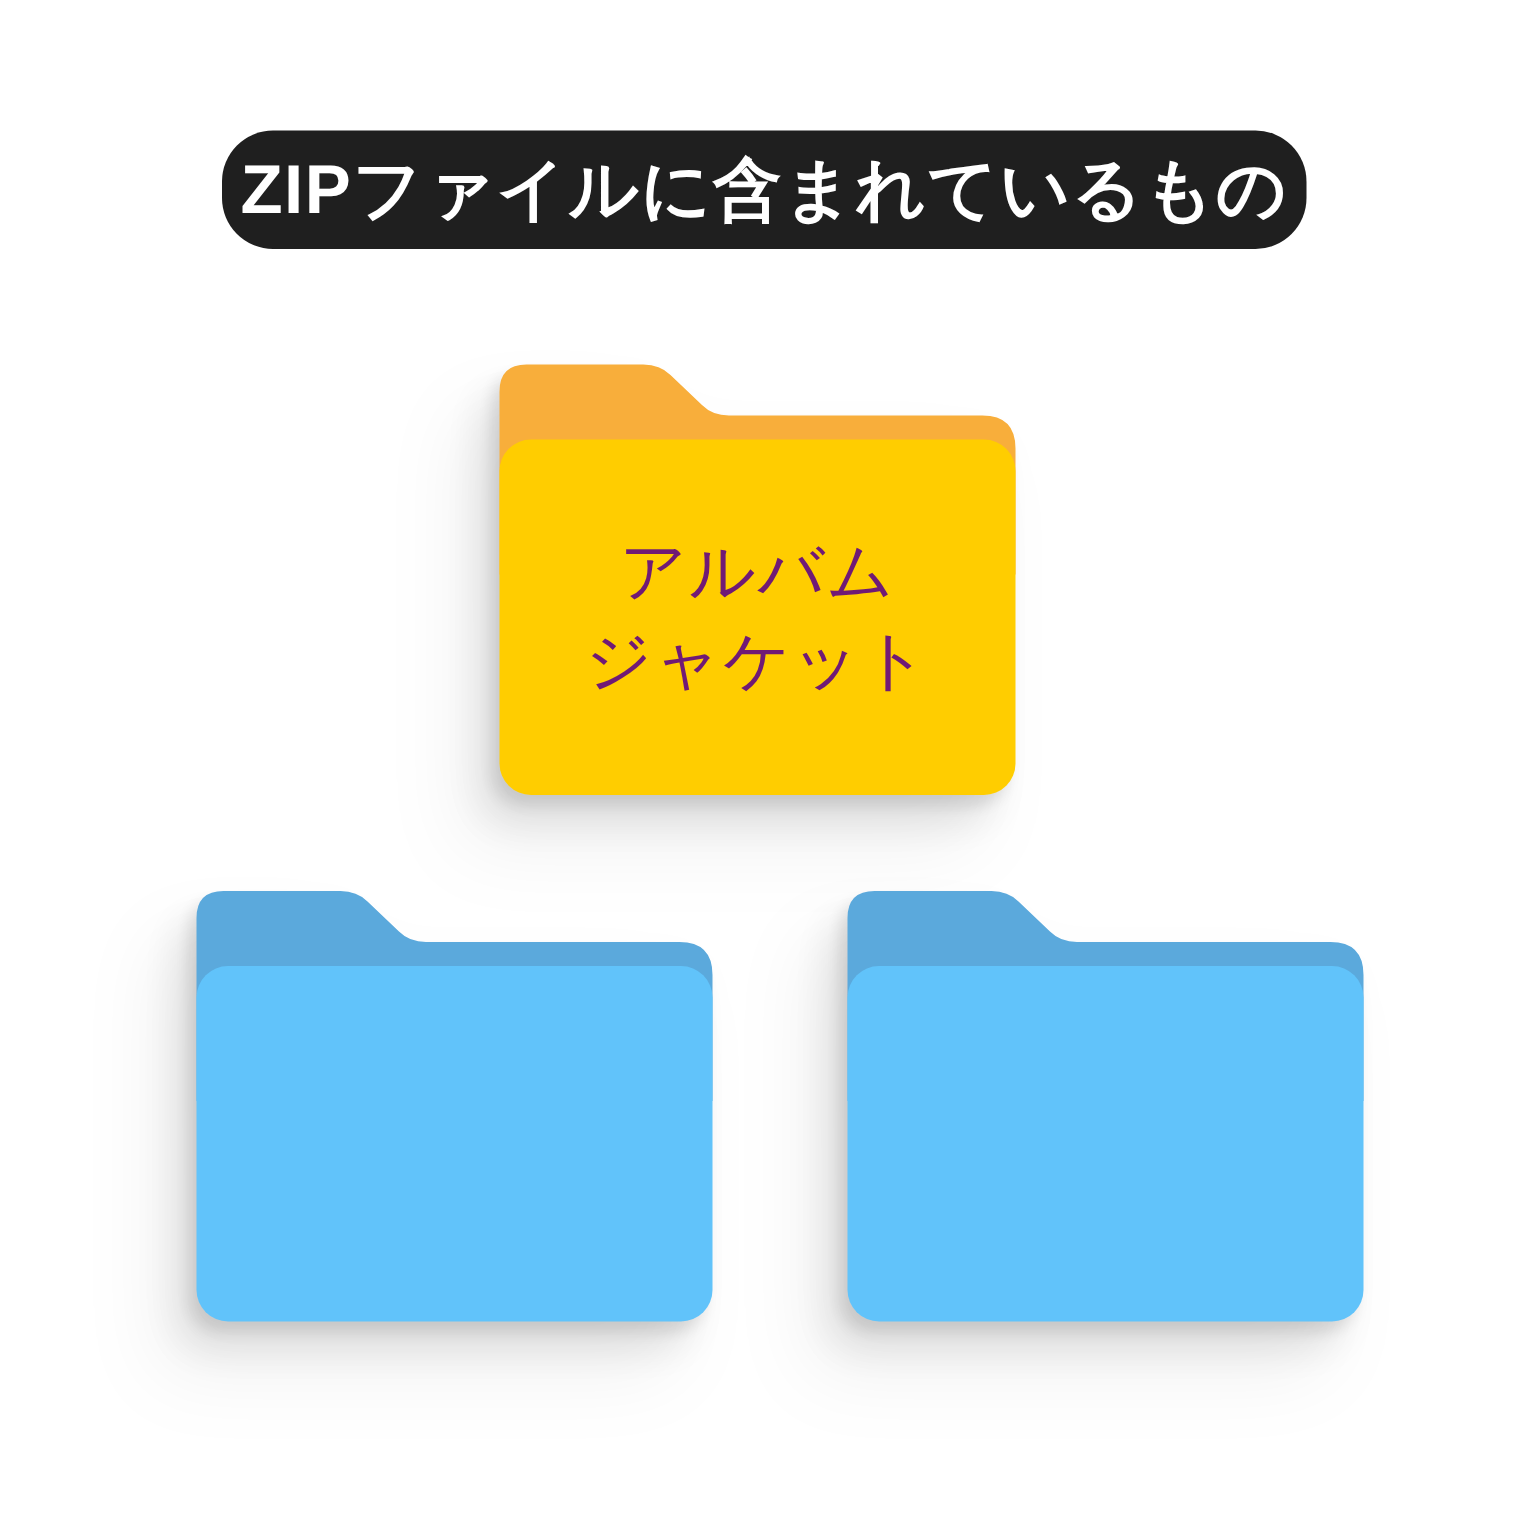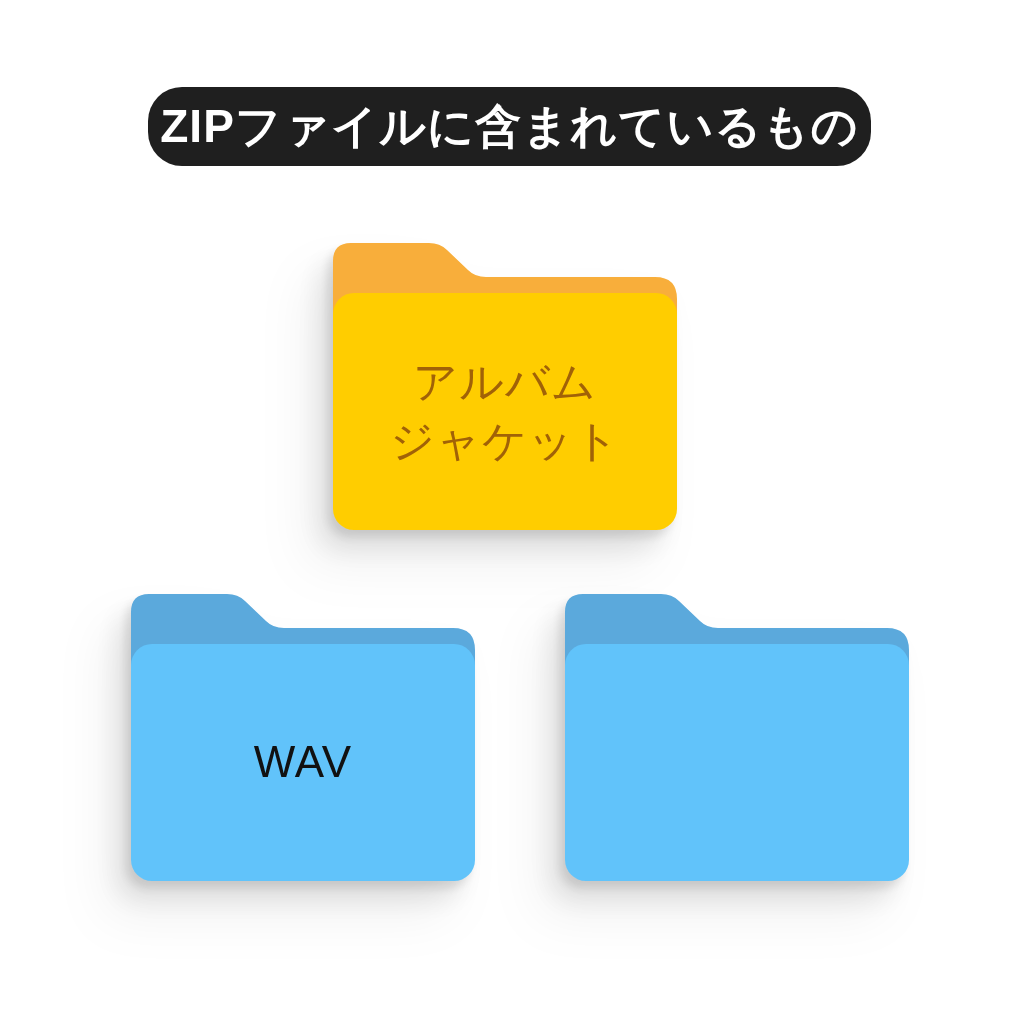--- a/index.html
+++ b/index.html
@@ -75,30 +75,29 @@
 
   <div class="title-banner" style="background-color: rgb(31, 31, 31); color: rgb(255, 255, 255);">
     <span class="title-text">ZIPファイルに含まれているもの</span>
   </div>
 
   <div class="folder" id="folder-album-jacket">
     <svg class="folder-svg" viewBox="0 0 344 290" xmlns="http://www.w3.org/2000/svg">
       <path d="M 0 140 L 0 18 Q 0 0 18 0 L 96 0 Q 107 0 114 7 L 135 27 Q 142 34 153 34 L 322 34 Q 344 34 344 56 L 344 140 Z" fill="#F8AE3B"></path>
       <rect x="0" y="50" width="344" height="237" rx="21" fill="#FFCD00"></rect>
     </svg>
-    <div class="folder-label" style="color: #a16207;">アルバム
+    <div class="folder-label" style="color: #701a75;">アルバム
 ジャケット</div>
   </div>
 
   <div class="folder" id="folder-wav">
     <svg class="folder-svg" viewBox="0 0 344 290" xmlns="http://www.w3.org/2000/svg">
       <path d="M 0 140 L 0 18 Q 0 0 18 0 L 96 0 Q 107 0 114 7 L 135 27 Q 142 34 153 34 L 322 34 Q 344 34 344 56 L 344 140 Z" fill="#5BA9DC"></path>
       <rect x="0" y="50" width="344" height="237" rx="21" fill="#61C3FA"></rect>
     </svg>
-    <div class="folder-label" style="color: rgb(17, 17, 17);">WAV</div>
   </div>
 
   <div class="folder" id="folder-mp3">
     <svg class="folder-svg" viewBox="0 0 344 290" xmlns="http://www.w3.org/2000/svg">
       <path d="M 0 140 L 0 18 Q 0 0 18 0 L 96 0 Q 107 0 114 7 L 135 27 Q 142 34 153 34 L 322 34 Q 344 34 344 56 L 344 140 Z" fill="#5BA9DC"></path>
       <rect x="0" y="50" width="344" height="237" rx="21" fill="#61C3FA"></rect>
     </svg>
   </div>
 
 </div>

